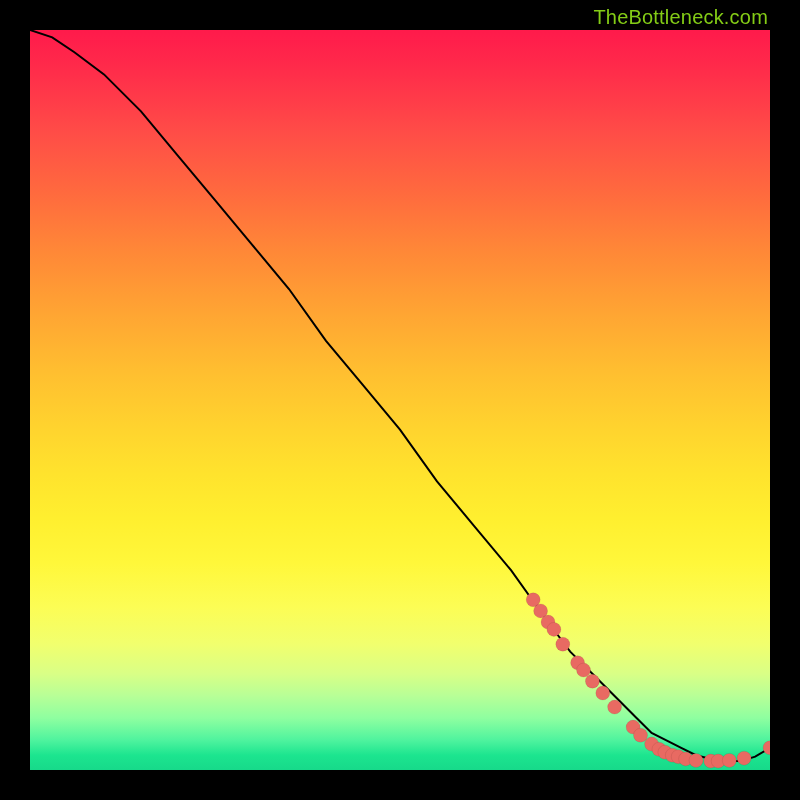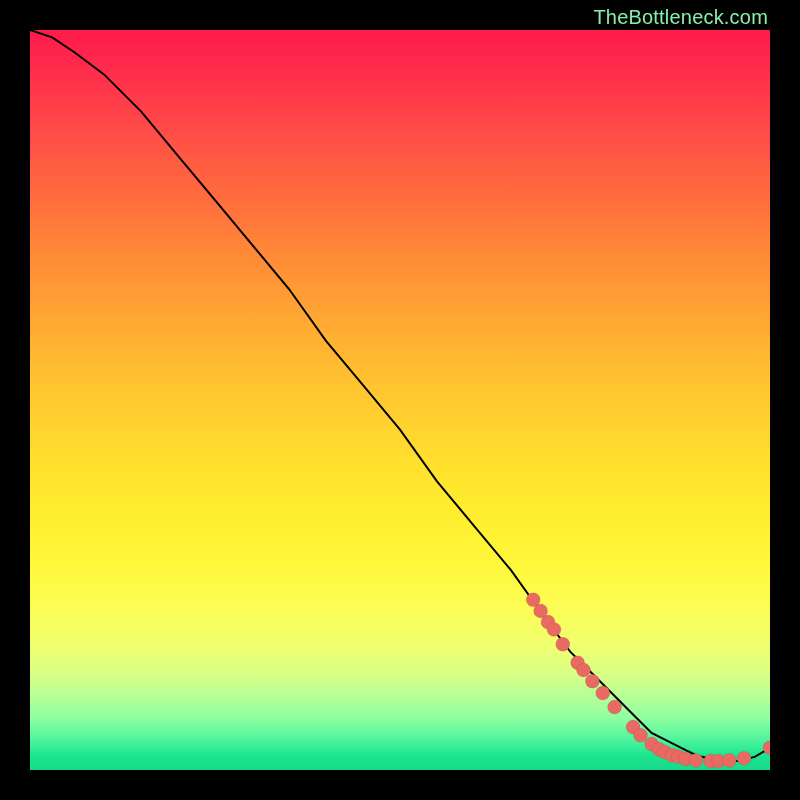--- a/index.html
+++ b/index.html
@@ -43,21 +43,21 @@
       #8effa0 93%,
       #4ef39e 96%,
       #1ce58f 98%,
       #17d98a 100%
     );
   }
   .watermark {
     position: absolute;
     top: 6px;
     right: 32px;
-    color: #86efac;
+    color: #84cc16;
     font-size: 20px;
     font-weight: 400;
     letter-spacing: 0.2px;
     user-select: none;
   }
   svg.overlay {
     position: absolute;
     left: 0;
     top: 0;
     width: 740px;

